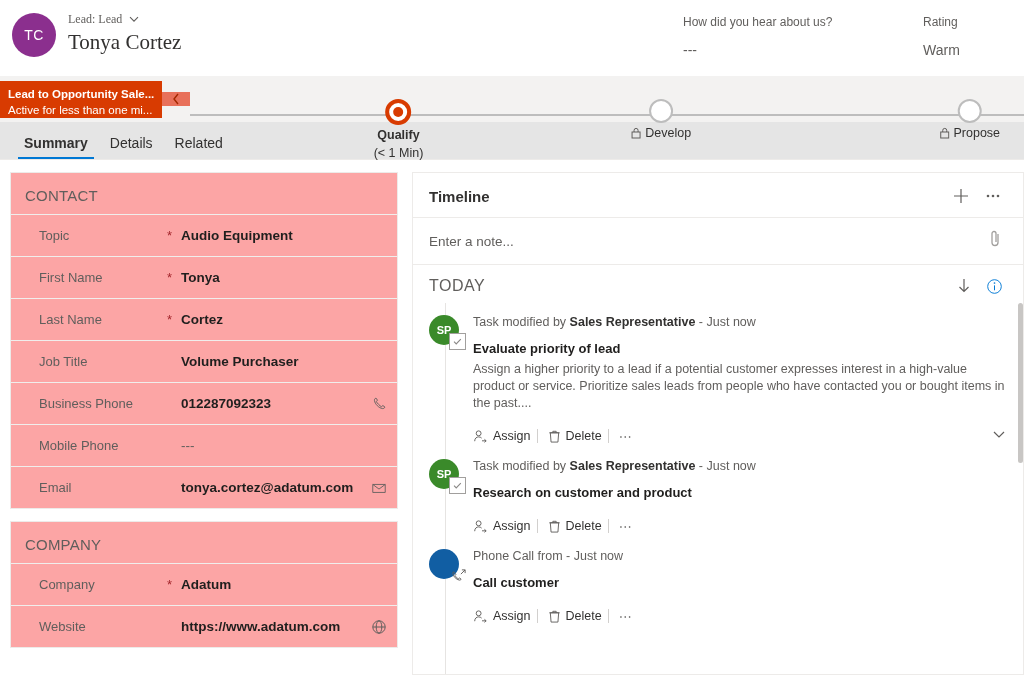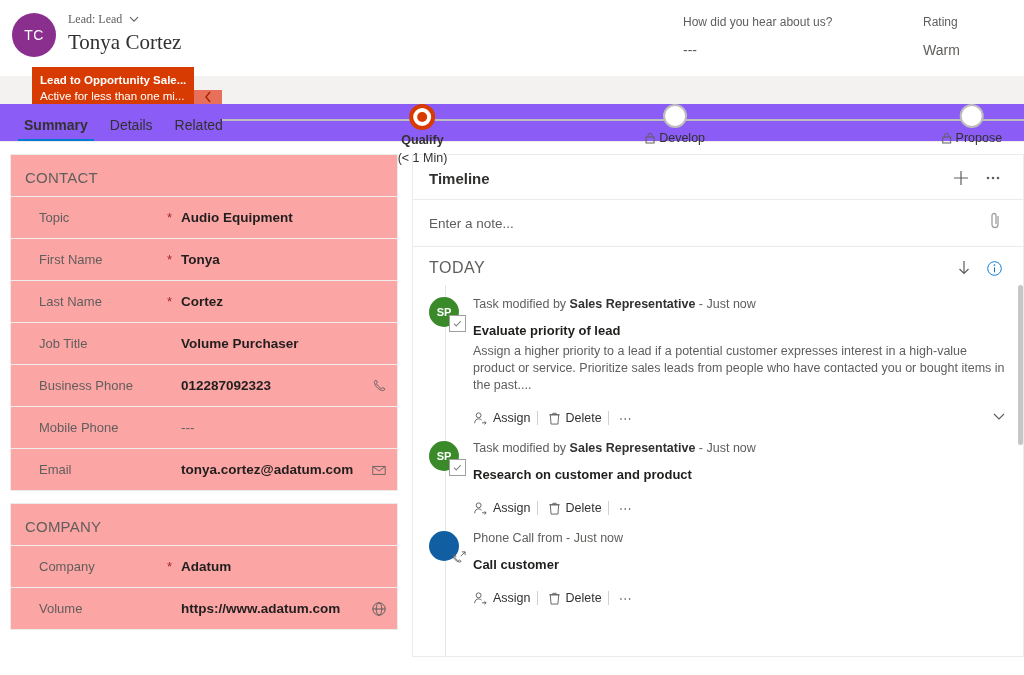--- a/index.html
+++ b/index.html
@@ -43,22 +43,22 @@
     position: absolute; left: 683px; top: 14px;
     display: flex; gap: 0;
   }
   .hdr-field { width: 240px; }
   .hdr-field.narrow { width: 120px; }
   .hf-label { font-size: 12px; color: #605e5c; line-height: 16px; }
   .hf-value { font-size: 14px; color: #605e5c; margin-top: 11px; line-height: 18px; }
 
   
   .bpf {
-    height: 28px; background: #f3f2f1;
-    display: flex; align-items: flex-end; position: relative; padding-left: 32px;
+    height: 46px; background: #f3f2f1;
+    display: flex; align-items: center; position: relative;
   }
   .bpf-banner {
     width: 162px; background: #d83b01; color: #ffffff;
     padding: 5px 8px 0 8px; flex: 0 0 auto;
   }
   .bpf-banner-t1 { font-size: 11.5px; font-weight: bold; line-height: 16px; white-space: nowrap; overflow: hidden; }
   .bpf-banner-t2 { font-size: 11.5px; line-height: 16px; white-space: nowrap; overflow: hidden; }
   .bpf-collapse {
     width: 28px; background: #e8705a; flex: 0 0 auto;
     display: flex; align-items: center; justify-content: center;
@@ -89,21 +89,21 @@
     margin-top: 3px; font-size: 12.5px; color: #323130;
     display: flex; align-items: center; gap: 4px; white-space: nowrap;
   }
   .stage-label.bold { font-weight: bold; flex-direction: column; }
   .stage-dur { font-weight: normal; }
 
   
   .tabs {
     height: 38px; display: flex; align-items: flex-end;
     padding-left: 14px; border-bottom: 1px solid #edebe9;
-    background: #8b5cf6; gap: 2px;
+    background: #e5e5e5; gap: 2px;
   }
   .tab {
     font-size: 14px; color: #323130; padding: 0 10px 7px 10px;
     cursor: pointer; position: relative; line-height: 18px;
   }
   .tab.active { font-weight: bold; }
   .tab.active::after {
     content: ""; position: absolute; left: 4px; right: 4px; bottom: 0;
     height: 2px; background: #0078d4;
   }
@@ -361,21 +361,21 @@
       <div class="card-title">COMPANY</div>
 
       <div class="field-row">
         <div class="f-label">Company</div>
         <div class="f-req">*</div>
         <div class="f-value">Adatum</div>
         <div class="f-icon"></div>
       </div>
 
       <div class="field-row">
-        <div class="f-label">Volume</div>
+        <div class="f-label">Website</div>
         <div class="f-req"></div>
         <div class="f-value">https://www.adatum.com</div>
         <div class="f-icon">
           <svg width="16" height="16" viewBox="0 0 16 16">
             <circle cx="8" cy="8" r="6.2" fill="none" stroke="#605e5c" stroke-width="1"></circle>
             <ellipse cx="8" cy="8" rx="2.8" ry="6.2" fill="none" stroke="#605e5c" stroke-width="1"></ellipse>
             <path d="M1.9 8 H14.1" fill="none" stroke="#605e5c" stroke-width="1"></path>
           </svg>
         </div>
       </div>

